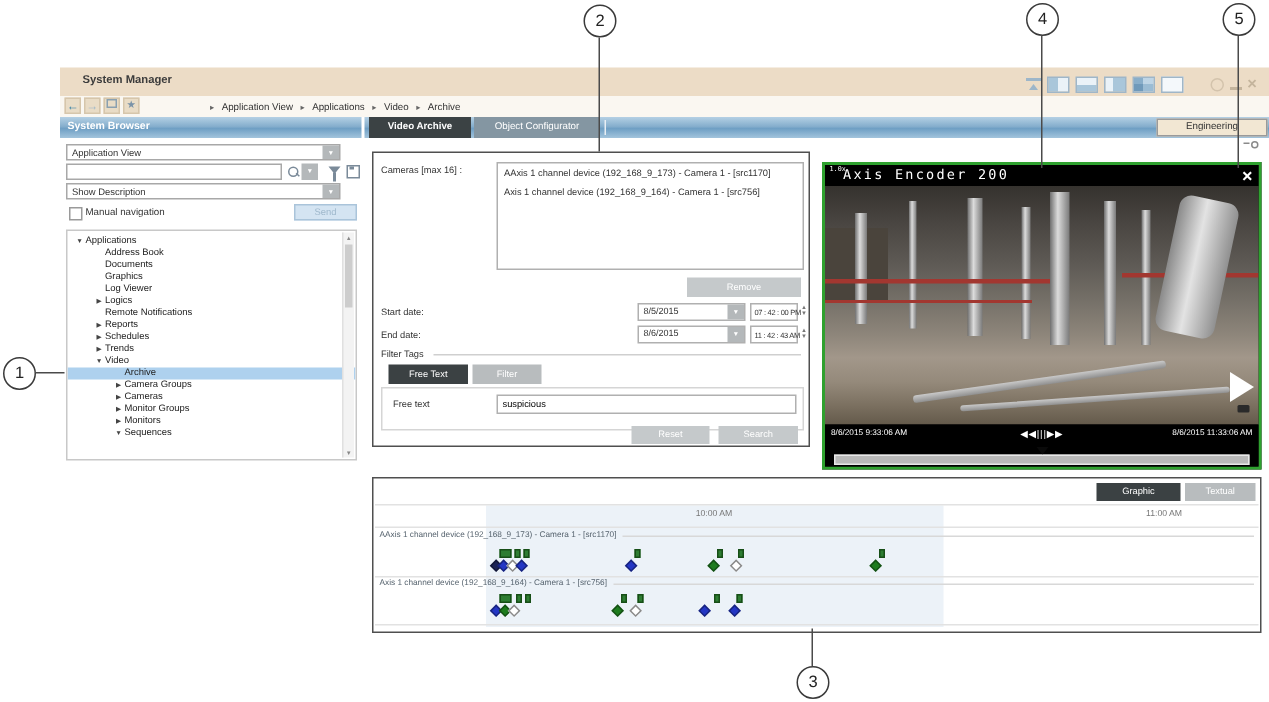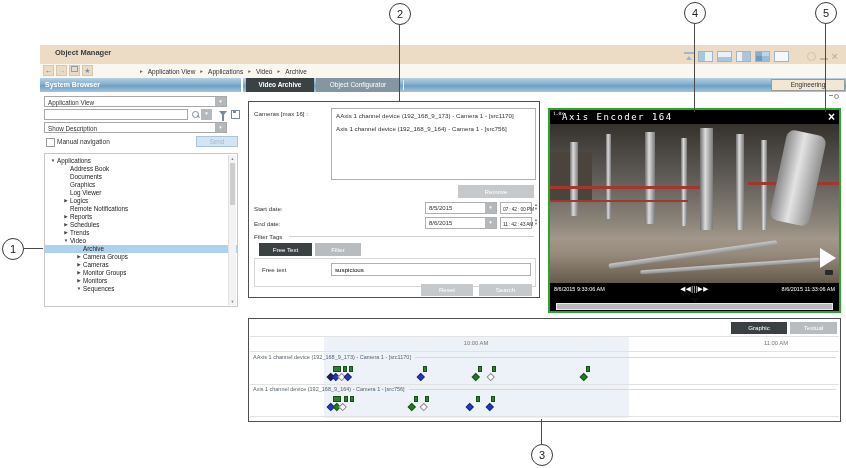--- a/index.html
+++ b/index.html
@@ -143,21 +143,21 @@
       box-sizing:border-box;display:flex;align-items:center;justify-content:center;
       font-size:11px;color:#222;z-index:60;}
   .callout-line{position:absolute;background:#4a4a4a;z-index:55;}
 </style>
 </head>
 <body>
 
 <div class="root">
 
   <div class="titlebar">
-    <span class="wtitle">Object Manager</span>
+    <span class="wtitle">System Manager</span>
     <div class="wc">
       <span class="wc-collapse"></span>
       <span class="lay lay1"></span>
       <span class="lay lay2"></span>
       <span class="lay lay3"></span>
       <span class="lay lay4"></span>
       <span class="lay lay5"></span>
       <span class="wc-circle"></span>
       <span class="wc-min"></span>
       <span class="wc-close">×</span>
@@ -328,21 +328,21 @@
     <div class="inner-panel"></div>
     <span class="flabel" style="left:13px;top:164px;">Free text</span>
     <input class="free-input" value="suspicious" style="">
     <div class="gbtn" style="left:172px;top:182px;width:52px;height:12px;line-height:12px;">Reset</div>
     <div class="gbtn" style="left:230px;top:182px;width:53px;height:12px;line-height:12px;">Search</div>
   </div>
 
   <div class="player">
     <div class="vtitle">
       <span class="vzoom">1.0x</span>
-      <span class="vname">Axis Encoder 164</span>
+      <span class="vname">Axis Encoder 200</span>
       <span class="vclose">×</span>
     </div>
     <div class="scene">
       <div class="machine" style="left:0;top:28px;width:42px;height:48px;"></div>
       <div class="pipe" style="left:20px;top:18px;width:8px;height:74px;"></div>
       <div class="pipe" style="left:56px;top:10px;width:5px;height:85px;"></div>
       <div class="pipe" style="left:95px;top:8px;width:10px;height:92px;"></div>
       <div class="pipe" style="left:131px;top:14px;width:6px;height:88px;"></div>
       <div class="pipe" style="left:150px;top:4px;width:13px;height:102px;"></div>
       <div class="pipe" style="left:186px;top:10px;width:8px;height:96px;"></div>

